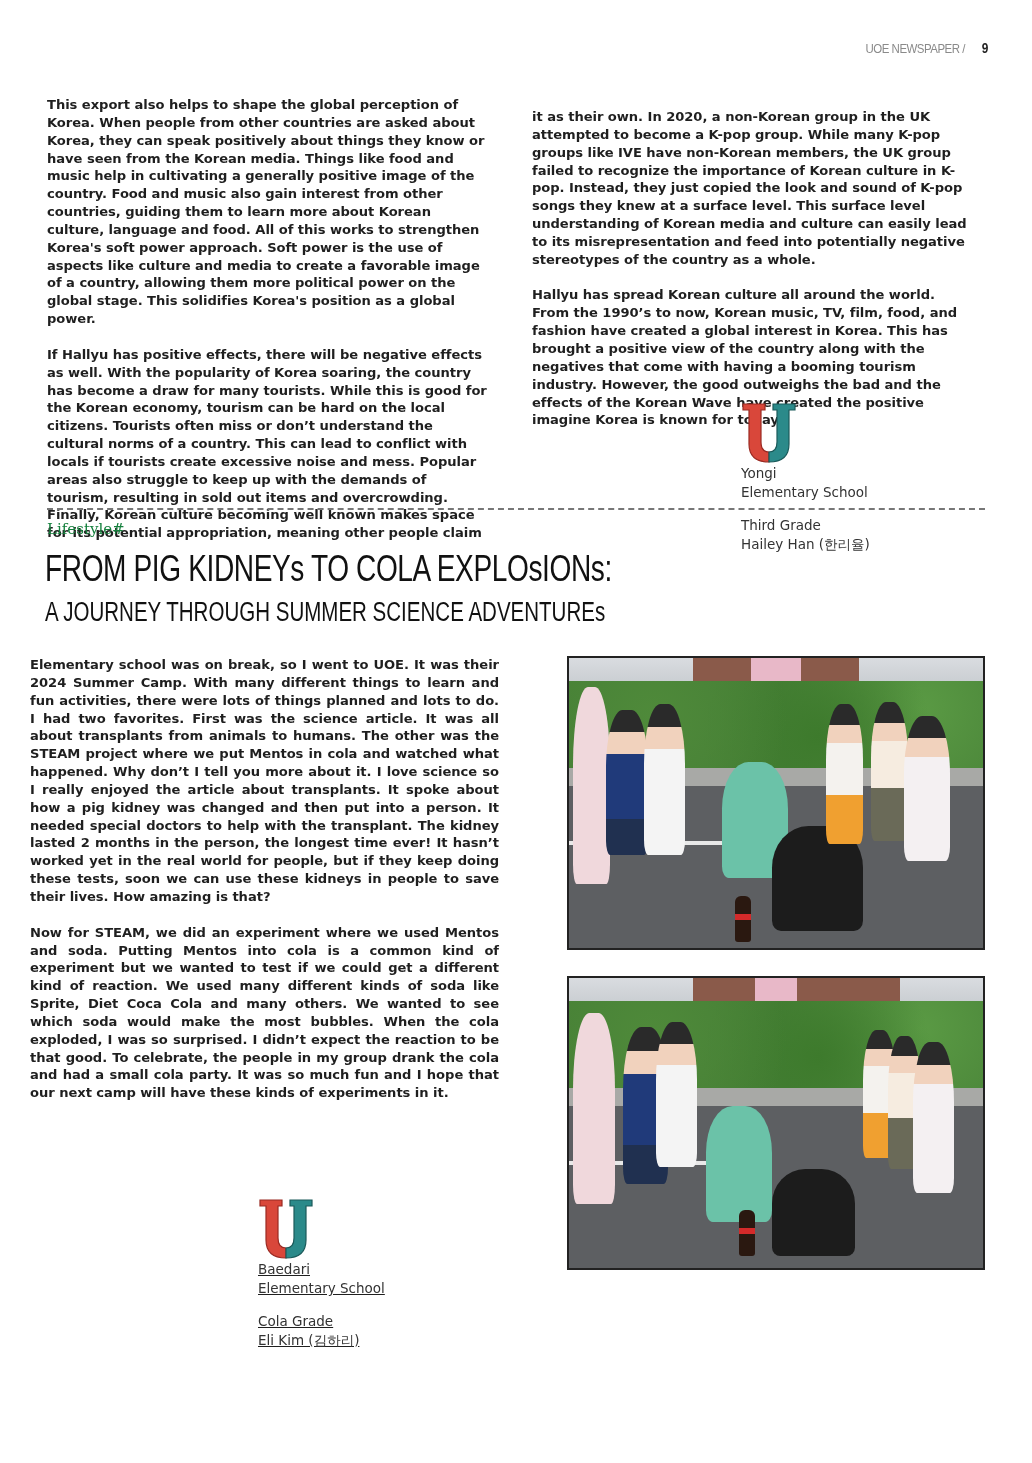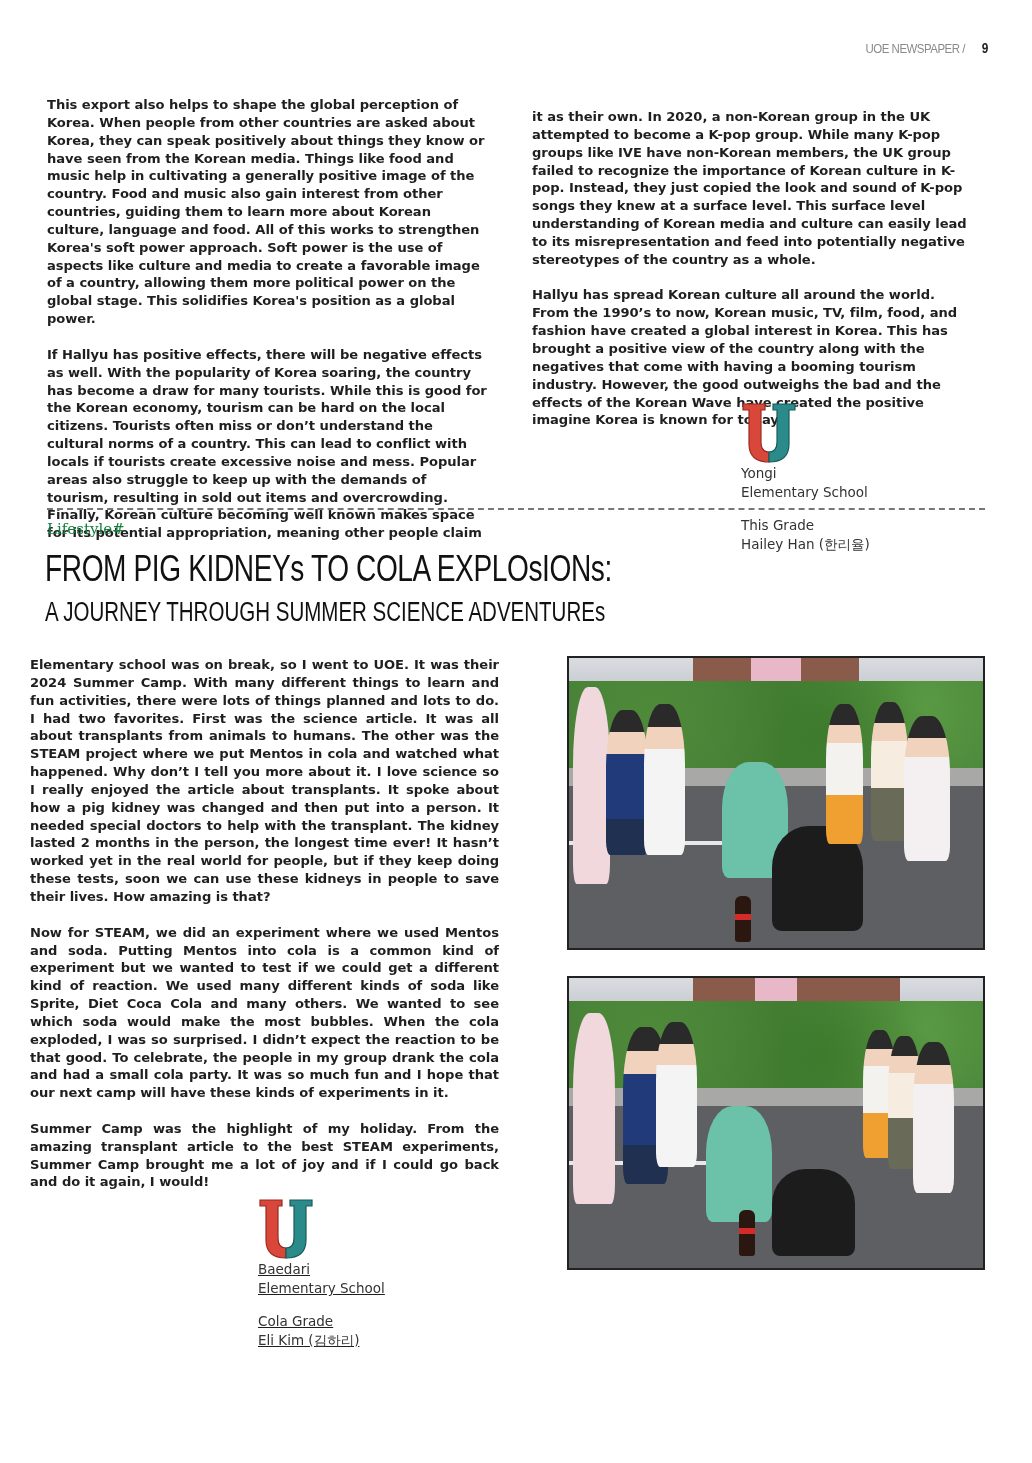--- a/index.html
+++ b/index.html
@@ -52,35 +52,34 @@
 
 <div class="byline" style="left:741px; top:392px;">
   <svg class="logo" viewBox="0 0 56 62">
     <path d="M2 2 H24 V8 H20 V40 Q20 50 28 50 L28 60 Q8 60 8 42 V8 H2 Z" fill="#d9473a" stroke="#9a2a22" stroke-width="1.2"></path>
     <path d="M32 2 H54 V8 H48 V42 Q48 60 28 60 L28 50 Q36 50 36 40 V8 H32 Z" fill="#2b8a8a" stroke="#1b5a5a" stroke-width="1.2"></path>
   </svg>
   <div class="txt">
     <div>Yongi</div>
     <div>Elementary  School</div>
     <div class="gap"></div>
-    <div>This Grade</div>
+    <div>Third Grade</div>
     <div>Hailey Han  (한리율)</div>
   </div>
 </div>
 
 <div class="divider"></div>
 
 <div class="section">Lifestyle#</div>
 <div class="title">FROM PIG KIDNEYs TO COLA EXPLOsIONs:</div>
 <div class="subtitle">A JOURNEY THROUGH SUMMER SCIENCE ADVENTUREs</div>
 
 <div class="col colC justify">
   <p>Elementary school was on break, so I went to UOE. It was their 2024 Summer Camp. With many different things to learn and fun activities, there were lots of things planned and lots to do. I had two favorites. First was the science article. It was all about transplants from animals to humans. The other was the STEAM project where we put Mentos in cola and watched what happened. Why don’t I tell you more about it. I love science so I really enjoyed the article about transplants. It spoke about how a pig kidney was changed and then put into a person. It needed special doctors to help with the transplant. The kidney lasted 2 months in the person, the longest time ever! It hasn’t worked yet in the real world for people, but if they keep doing these tests, soon we can use these kidneys in people to save their lives. How amazing is that?</p>
   <p>Now for STEAM, we did an experiment where we used Mentos and soda. Putting Mentos into cola is a common kind of experiment but we wanted to test if we could get a different kind of reaction. We used many different kinds of soda like Sprite, Diet Coca Cola and many others. We wanted to see which soda would make the most bubbles. When the cola exploded, I was so surprised. I didn’t expect the reaction to be that good. To celebrate, the people in my group drank the cola and had a small cola party. It was so much fun and I hope that our next camp will have these kinds of experiments in it.</p>
-  <p>Summer Camp was the highlight of my holiday. From the amazing transplant article to the best STEAM experiments, Summer Camp brought me a lot of joy and if I could go back and do it again, I would!</p>
 </div>
 
 <div class="photo photo1">
   <div class="sky"></div>
   <div class="bldg" style="left:30%; width:40%;"></div>
   <div class="sign" style="left:44%; width:12%;">651-2665</div>
   <div class="bush"></div>
   <div class="curb"></div>
   <div class="road"></div>
   <div class="line"></div>

